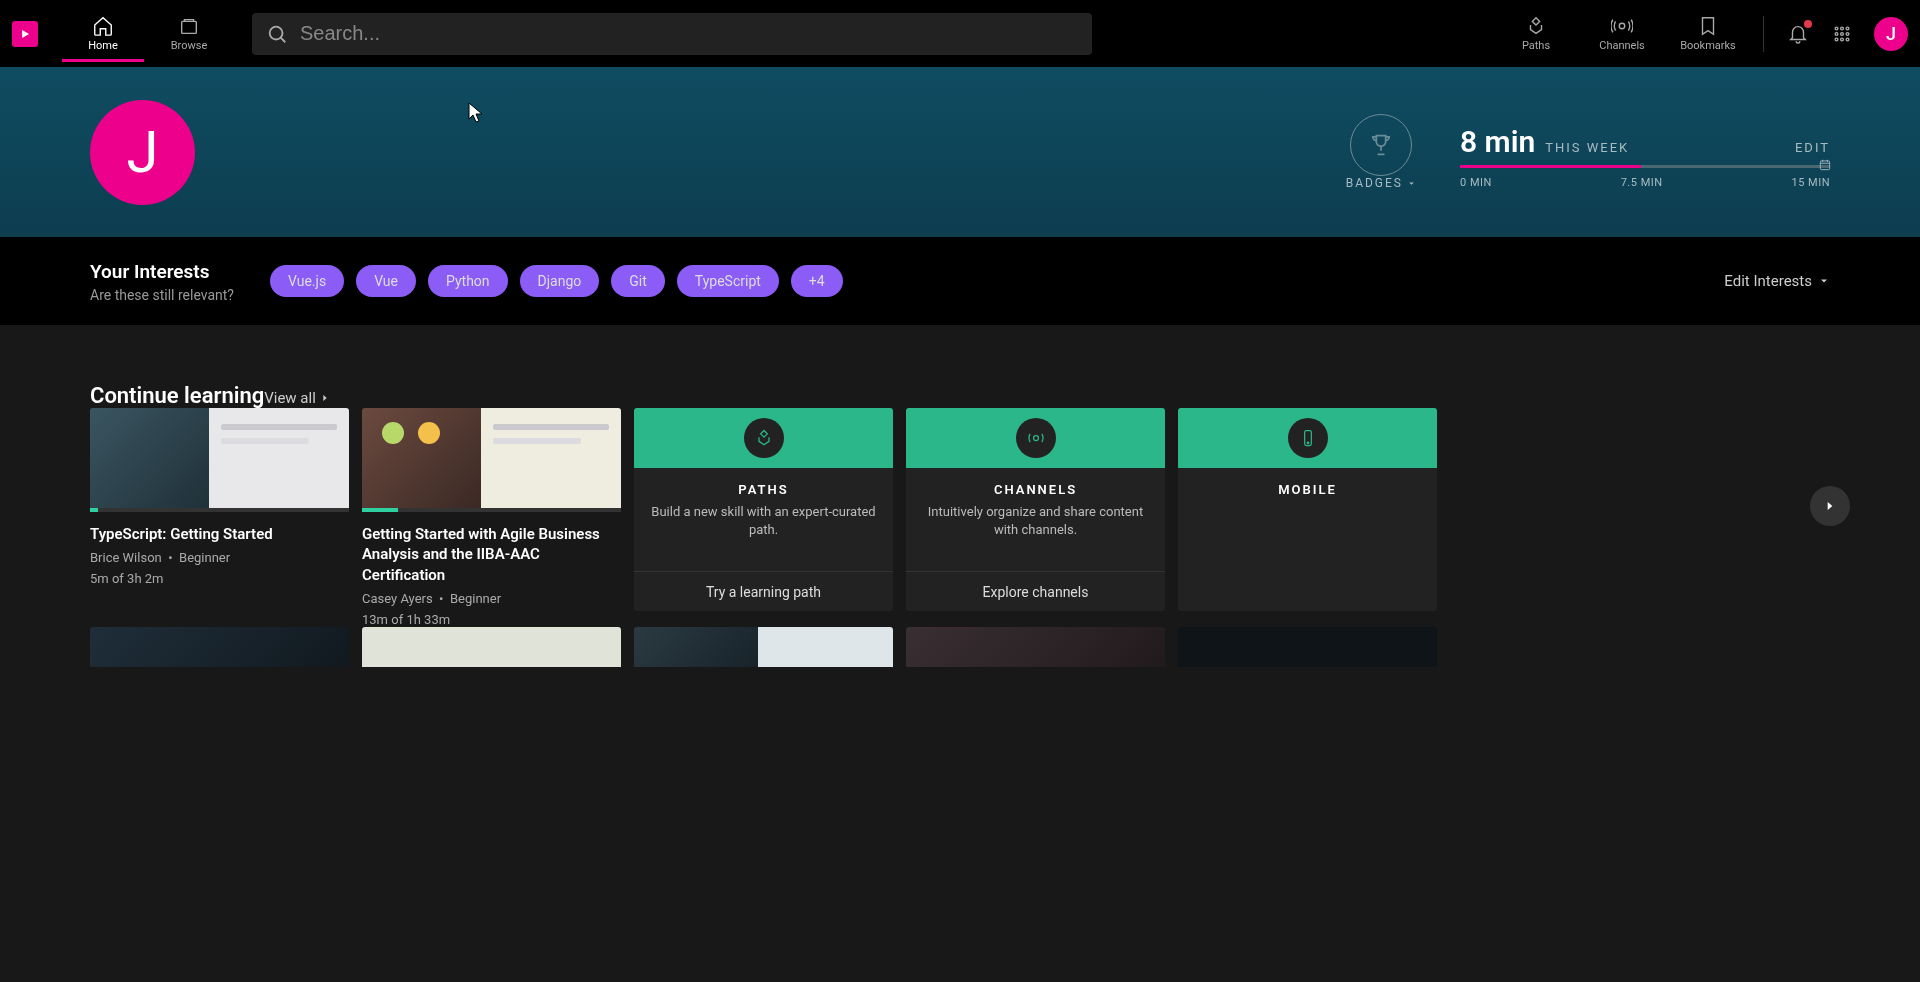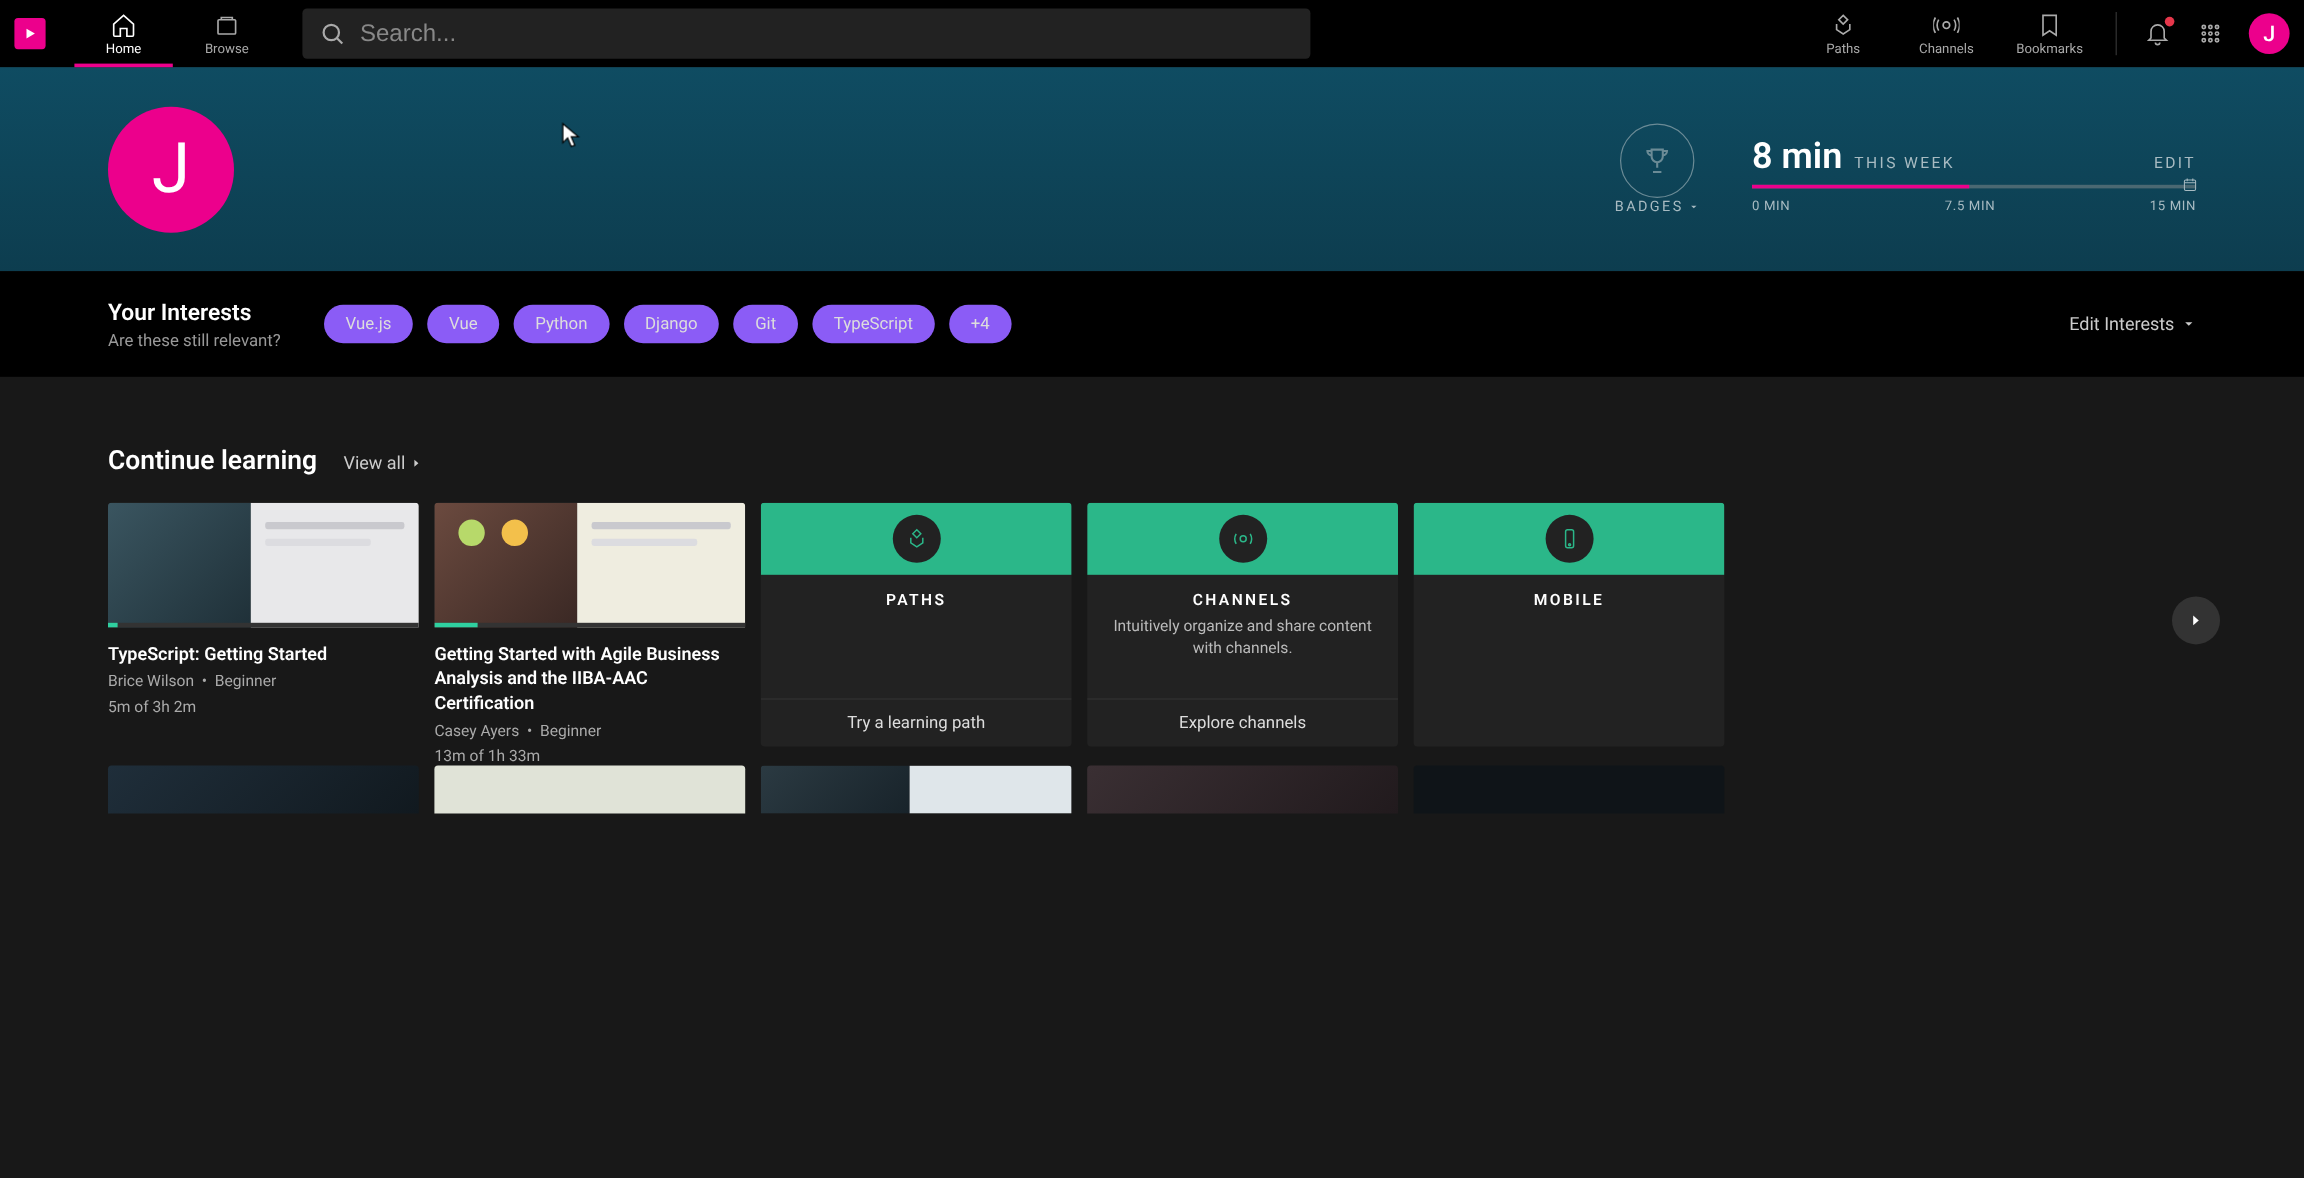--- a/index.html
+++ b/index.html
@@ -7,21 +7,21 @@
       font-family: -apple-system, BlinkMacSystemFont, "Segoe UI", Roboto, Helvetica, Arial, sans-serif;
       background: #181818;
       color: #fff;
       width: 1920px;
       height: 982px;
       overflow: hidden;
     }
 
     
     .topnav {
-      height: 56px;
+      height: 67px;
       background: #000;
       display: flex;
       align-items: center;
       padding: 0 12px;
       gap: 4px;
     }
     .logo {
       width: 26px; height: 26px;
       background: #ec008c;
       border-radius: 3px;
@@ -149,21 +149,21 @@
       background: #8b5cf6; color: #ddd; padding: 8px 18px; border-radius: 999px;
       font-size: 14px; cursor: pointer;
     }
     .edit-interests {
       margin-left: auto; font-size: 15px; color: #ccc; display: flex; align-items: center; gap: 6px; cursor: pointer;
     }
     .edit-interests svg { width: 12px; height: 12px; fill: #ccc; }
 
     
     .content { padding: 58px 90px 0 90px; }
-    .row-header { display: flex; align-items: baseline; gap: 22px; margin-bottom: 22px; }
+    .row-header { display: flex; align-items: baseline; }
     .row-header h2 { font-size: 22px; font-weight: 600; }
     .view-all { font-size: 15px; color: #ccc; display: flex; align-items: center; gap: 4px; cursor: pointer; }
     .view-all svg { width: 10px; height: 10px; fill: #ccc; }
 
     .cards-row { display: flex; gap: 13px; position: relative; }
     .course-card { width: 259px; }
     .thumb {
       width: 100%; height: 104px; border-radius: 3px 3px 0 0;
       background: #2a2a2a; position: relative; overflow: hidden;
     }
@@ -429,20 +429,21 @@
       <div class="promo-top">
           <div class="promo-icon">
         <svg viewBox="0 0 24 24">
               <path d="M12 3l4 4-4 4-4-4 4-4z"></path>
               <path d="M6 11v5l6 4 6-4v-5"></path>
             </svg>
       </div>
         </div>
       <div class="promo-body">
         <div class="promo-title">PATHS</div>
+        <div class="promo-desc">Build a new skill with an expert-curated path.</div>
       </div>
       <div class="promo-action">Try a learning path</div>
     </div>
 
     <div class="promo-card">
       <div class="promo-top">
           <div class="promo-icon">
         <svg viewBox="0 0 24 24">
               <circle cx="12" cy="12" r="3"></circle>
               <path d="M5 7a10 10 0 000 10M19 7a10 10 0 010 10"></path>

